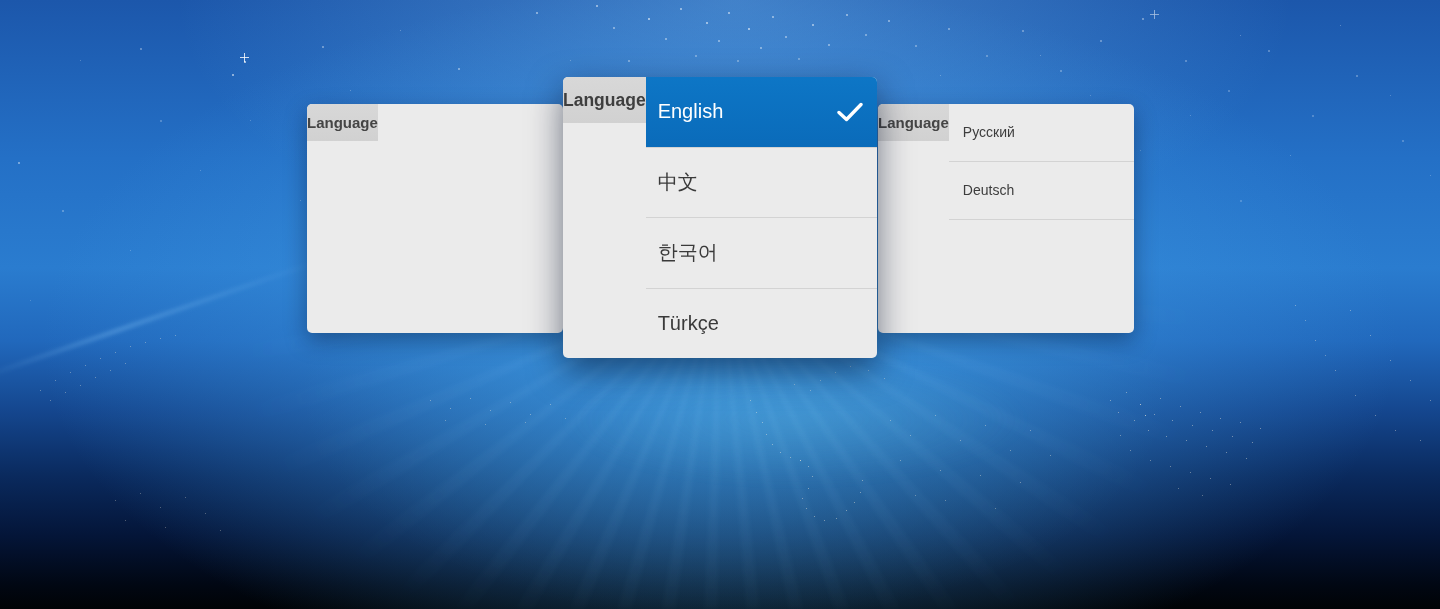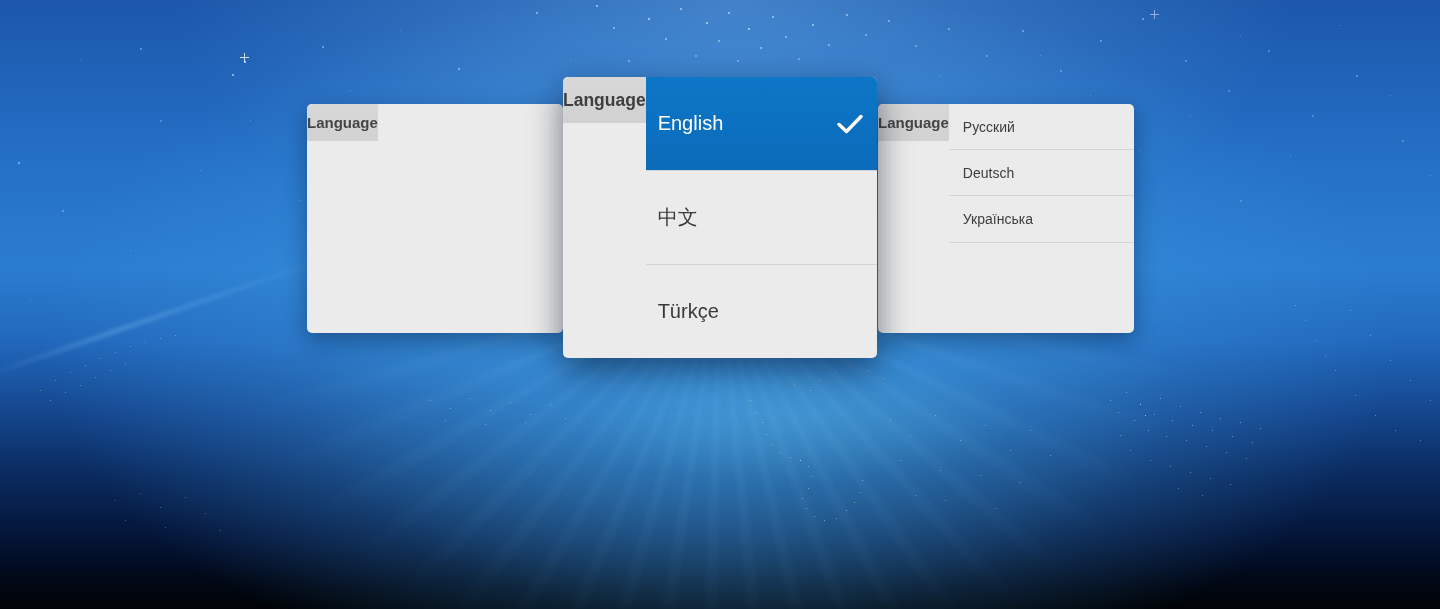--- a/index.html
+++ b/index.html
@@ -121,35 +121,35 @@
         <span class="check">
           <svg width="26" height="20" viewBox="0 0 26 20">
               <path d="M2 10.5 L9.5 17.5 L24 2.5" stroke="#ffffff" stroke-width="3.4" fill="none" stroke-linecap="round" stroke-linejoin="round"></path>
             </svg>
         </span>
       </div>
       <div class="row">
           <span>中文</span>
         </div>
       <div class="row">
+          <span>한국어</span>
+        </div>
+      <div class="row">
           <span>Türkçe</span>
         </div>
     </div>
   </section>
 
   <section class="panel side right">
     <header>
         <span>Language</span>
       </header>
     <div class="rows">
       <div class="row">
           <span>Русский</span>
         </div>
       <div class="row">
           <span>Deutsch</span>
         </div>
-      <div class="row">
-          <span>Українська</span>
-        </div>
       <div class="filler"></div>
     </div>
   </section>
 </div>
 
 </body></html>

